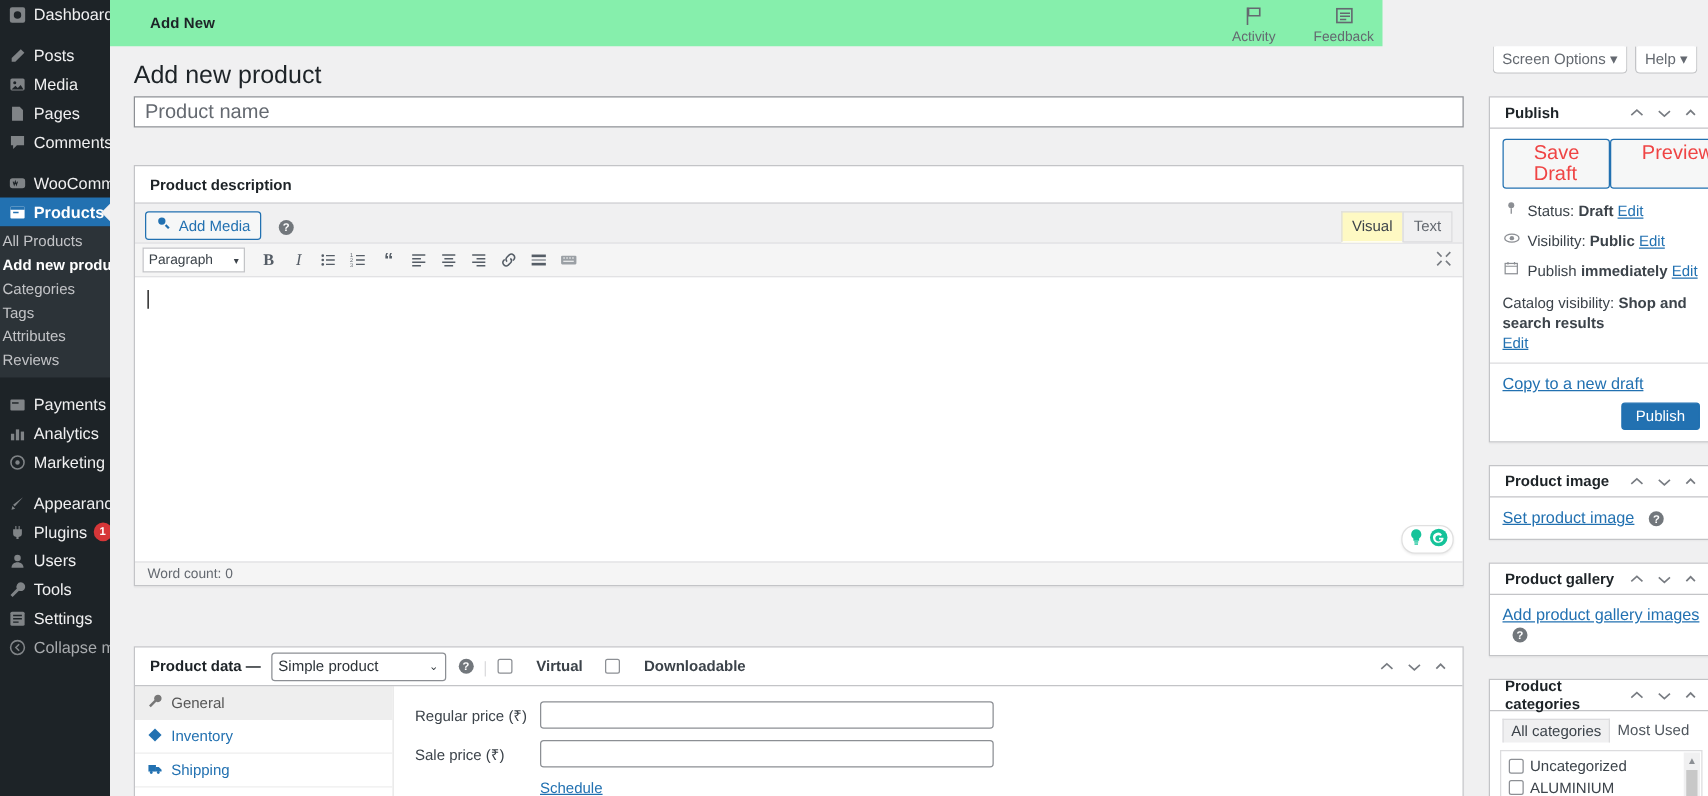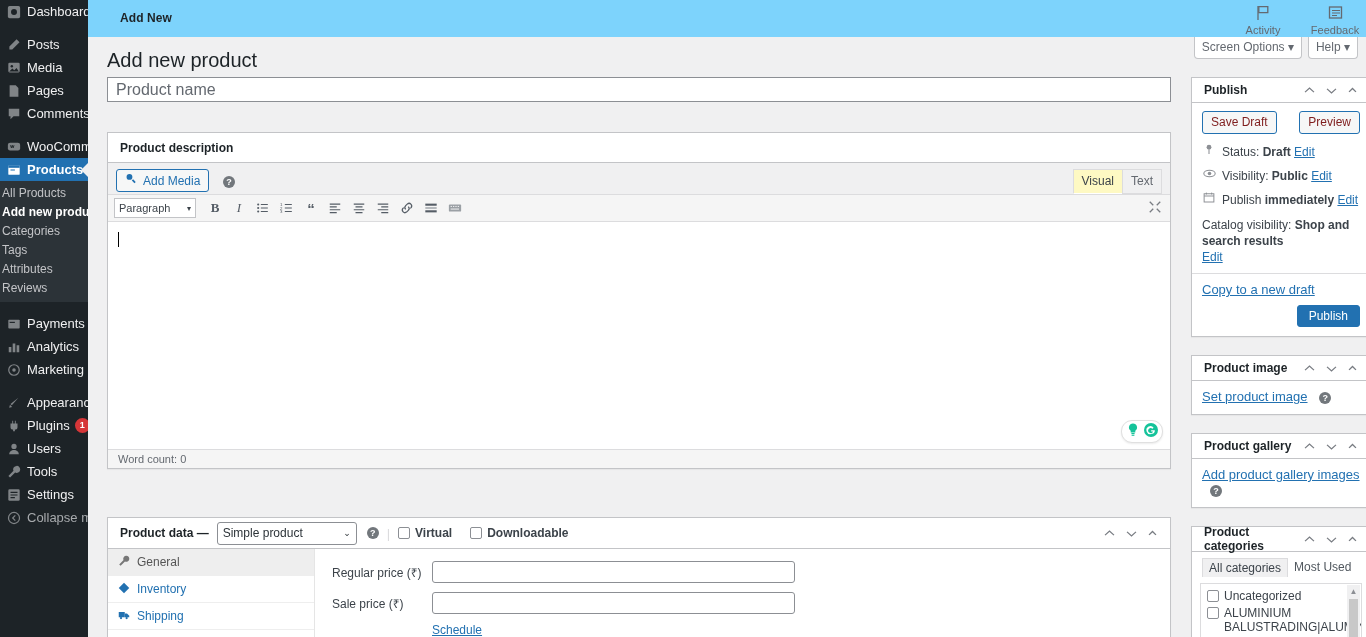--- a/index.html
+++ b/index.html
@@ -8,22 +8,22 @@
     width: 1366px; height: 637px;
     overflow: hidden;
     background: #f0f0f1;
     font-family: "Liberation Sans", sans-serif;
     font-size: 13px;
     color: #3c434a;
   }
 
   
   #adminbar {
-    position: absolute; top: 0; left: 0; width: 1366px; height: 37px;
-    background: #7dd3fc; z-index: 40;
+    position: absolute; top: 0; left: 0; width: 1106px; height: 37px;
+    background: #86efac; z-index: 40;
   }
   #adminbar .ab-left {
     position: absolute; left: 120px; top: 11px;
     font-size: 12px; font-weight: bold; color: #1d2327;
     letter-spacing: .1px;
   }
   .ab-right-items {
     position: absolute; right: 0; top: 0; height: 37px;
     display: flex; align-items: flex-start; gap: 22px; padding-right: 6px; text-align: center;
   }
@@ -186,21 +186,21 @@
     display: flex; align-items: center; justify-content: space-between;
     width: 140px; height: 23px; padding: 0 5px; margin-left: 8px;
     border: 1px solid #8c8f94; border-radius: 3px; background: #fff;
     font-size: 12px; color: #2c3338; cursor: pointer;
   }
   .pd-sep { color: #dcdcde; margin: 0 8px; }
   .cbx {
     width: 12px; height: 12px; border: 1px solid #8c8f94; background: #fff;
     border-radius: 2px; display: inline-block; vertical-align: -2px; cursor: pointer;
   }
-  .pd-cb-label { font-size: 12px; font-weight: bold; color: #3c434a; margin-left: 5px; cursor: pointer; }
+  .pd-cb-label { font-size: 12px; font-weight: bold; color: #3c434a; margin-left: 19px; cursor: pointer; }
   .pd-body { display: flex; height: 146px; }
   .pd-tabs { width: 207px; border-right: 1px solid #e5e5e5; background: #fff; }
   .pd-tab {
     display: flex; align-items: center; gap: 7px; height: 27px; padding-left: 10px;
     font-size: 12px; color: #2271b1; border-bottom: 1px solid #eee; cursor: pointer;
   }
   .pd-tab.active { background: #eee; color: #555; }
   .pd-panel { flex: 1; padding: 12px 0 0 0; }
   .pd-field { display: flex; align-items: center; margin-bottom: 9px; padding-left: 17px; }
   .pd-field label { width: 100px; font-size: 12px; color: #3c434a; }
@@ -212,22 +212,22 @@
   .schedule-link { margin-left: 117px; font-size: 12px; color: #2271b1; cursor: pointer; }
 
   
   #postbox-container-1 { position: absolute; left: 1084px; top: 0; width: 180px; }
   .side-box { margin-bottom: 18px; }
   .side-box .postbox-header { height: 25px; }
 
   #submitpost .inside { padding: 0; }
   .submitbox-top { display: flex; justify-content: space-between; padding: 8px 10px 6px 10px; }
   .button-secondary {
-    border: 1px solid #2271b1; background: #f6f7f7; color: #7f1d1d;
-    font-size: 12px; border-radius: 3px; padding: 2px 8px; cursor: pointer; line-height: 17px;
+    border: 1px solid #2271b1; background: #f6f7f7; color: #ef4444;
+    font-size: 16px; border-radius: 3px; padding: 2px 24px; cursor: pointer; line-height: 17px;
   }
   .misc-pub {
     display: flex; align-items: flex-start; gap: 6px; padding: 3px 10px 3px 10px;
     font-size: 12px; color: #3c434a; line-height: 18px;
   }
   .misc-pub .ico { width: 14px; min-width: 14px; display: flex; align-items: center; justify-content: center; color: #8c8f94; }
   .ln { color: #2271b1; text-decoration: underline; cursor: pointer; }
   .catalog-vis { padding: 5px 10px 8px 10px; font-size: 12px; line-height: 16px; }
   .major-actions {
     border-top: 1px solid #dcdcde; padding: 8px 10px 9px 10px;

